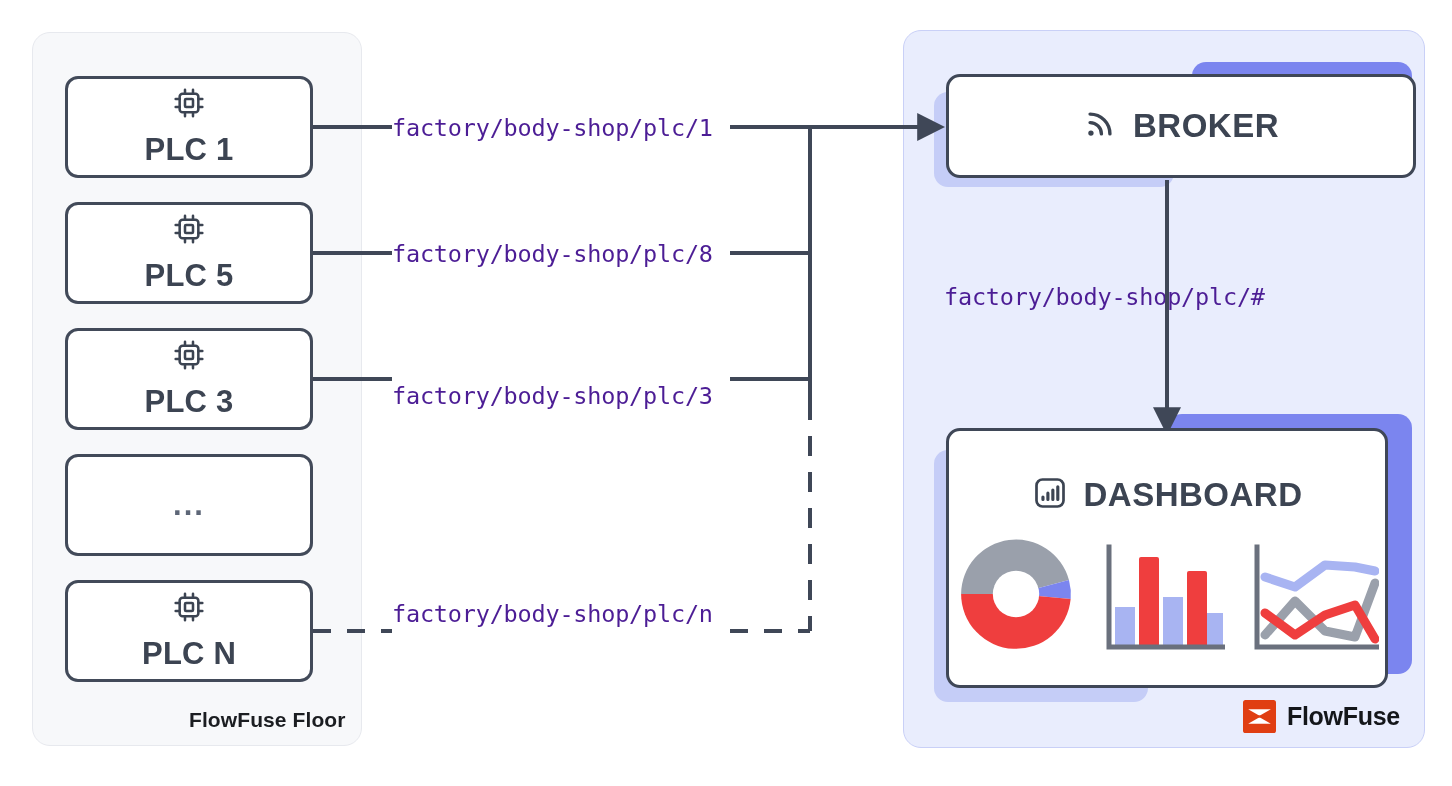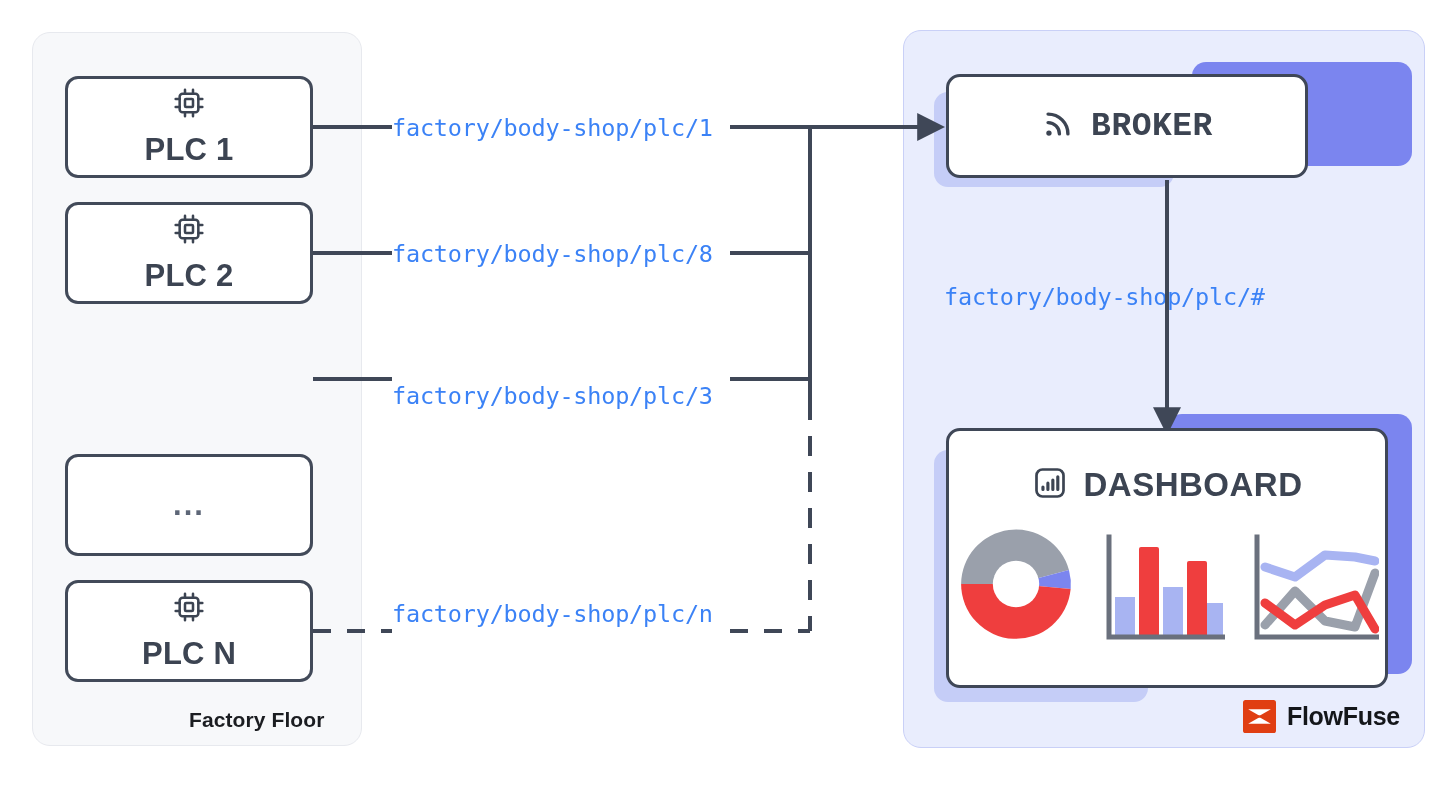--- a/index.html
+++ b/index.html
@@ -64,21 +64,21 @@
     letter-spacing: 2px;
     line-height: 0.4;
   }
   .chip-icon { display: block; }
 
   
   .topic {
     position: absolute;
     font-family: "DejaVu Sans Mono", "Liberation Mono", monospace;
     font-size: 23.5px;
-    color: #3b82f6;
+    color: #4c1d95;
     white-space: nowrap;
     letter-spacing: -0.2px;
   }
 
   
   .node-card {
     position: absolute;
     background: #ffffff;
     border: 3.5px solid #3f4757;
     border-radius: 14px;
@@ -90,36 +90,36 @@
     border-radius: 14px;
     z-index: 3;
   }
   .shadow-light {
     position: absolute;
     background: #c5cdf7;
     border-radius: 14px;
     z-index: 2;
   }
 
-  #broker-card { left: 946px; top: 74px; width: 362px; height: 104px; font-family: Liberation Mono, monospace; }
+  #broker-card { left: 946px; top: 74px; width: 470px; height: 104px; }
   #broker-shadow-dark  { left: 1192px; top: 62px;  width: 220px; height: 104px; }
   #broker-shadow-light { left: 934px;  top: 92px;  width: 240px; height: 95px; }
 
   #dashboard-card { left: 946px; top: 428px; width: 442px; height: 260px; }
   #dashboard-shadow-dark  { left: 1168px; top: 414px; width: 244px; height: 260px; }
   #dashboard-shadow-light { left: 934px;  top: 450px; width: 214px; height: 252px; }
 
   .node-head {
     display: flex;
     align-items: center;
     justify-content: center;
     gap: 16px;
     height: 100%;
   }
-  #dashboard-card .node-head { height: auto; padding-top: 34px; }
+  #dashboard-card .node-head { height: auto; padding-top: 44px; }
   .node-title {
     font-size: 33px;
     font-weight: bold;
     color: #3c4452;
     letter-spacing: 0.5px;
   }
 
   
   .mini-charts {
     display: flex;
@@ -182,40 +182,50 @@
   </div>
 
   <div class="plc-card" style="top:202px">
     <span>
       <svg class="chip-icon" width="32" height="32" viewBox="0 0 24 24" fill="none" stroke="#3c4452" stroke-width="1.9" stroke-linecap="round" stroke-linejoin="round">
         <rect x="5" y="5" width="14" height="14" rx="2.2"></rect>
         <rect x="9" y="9" width="6" height="6" rx="0.8"></rect>
         <path d="M9 2v3M15 2v3M9 19v3M15 19v3M2 9h3M2 15h3M19 9h3M19 15h3"></path>
       </svg>
     </span>
-    <span class="plc-label">PLC 2</span>
-  </div>
-
-
-  <div class="plc-card" style="top:454px">
-    <span class="plc-ellipsis">...</span>
-  </div>
-
-  <div class="plc-card" style="top:580px">
+    <span class="plc-label">PLC 5</span>
+  </div>
+
+  <div class="plc-card" style="top:328px">
     <span>
       <svg class="chip-icon" width="32" height="32" viewBox="0 0 24 24" fill="none" stroke="#3c4452" stroke-width="1.9" stroke-linecap="round" stroke-linejoin="round">
         <rect x="5" y="5" width="14" height="14" rx="2.2"></rect>
         <rect x="9" y="9" width="6" height="6" rx="0.8"></rect>
         <path d="M9 2v3M15 2v3M9 19v3M15 19v3M2 9h3M2 15h3M19 9h3M19 15h3"></path>
       </svg>
     </span>
+    <span class="plc-label">PLC 3</span>
+  </div>
+
+  <div class="plc-card" style="top:454px">
+    <span class="plc-ellipsis">...</span>
+  </div>
+
+  <div class="plc-card" style="top:580px">
+    <span>
+      <svg class="chip-icon" width="32" height="32" viewBox="0 0 24 24" fill="none" stroke="#3c4452" stroke-width="1.9" stroke-linecap="round" stroke-linejoin="round">
+        <rect x="5" y="5" width="14" height="14" rx="2.2"></rect>
+        <rect x="9" y="9" width="6" height="6" rx="0.8"></rect>
+        <path d="M9 2v3M15 2v3M9 19v3M15 19v3M2 9h3M2 15h3M19 9h3M19 15h3"></path>
+      </svg>
+    </span>
     <span class="plc-label">PLC N</span>
   </div>
 
-  <div id="factory-floor-label">Factory Floor</div>
+  <div id="factory-floor-label">FlowFuse Floor</div>
 
   <div class="panel" id="cloud-panel"></div>
 
   <div class="shadow-light" id="broker-shadow-light"></div>
   <div class="shadow-dark" id="broker-shadow-dark"></div>
 
   <div class="shadow-light" id="dashboard-shadow-light"></div>
   <div class="shadow-dark" id="dashboard-shadow-dark"></div>
 
   <svg id="wires" viewBox="0 0 1452 786" xmlns="http://www.w3.org/2000/svg">

